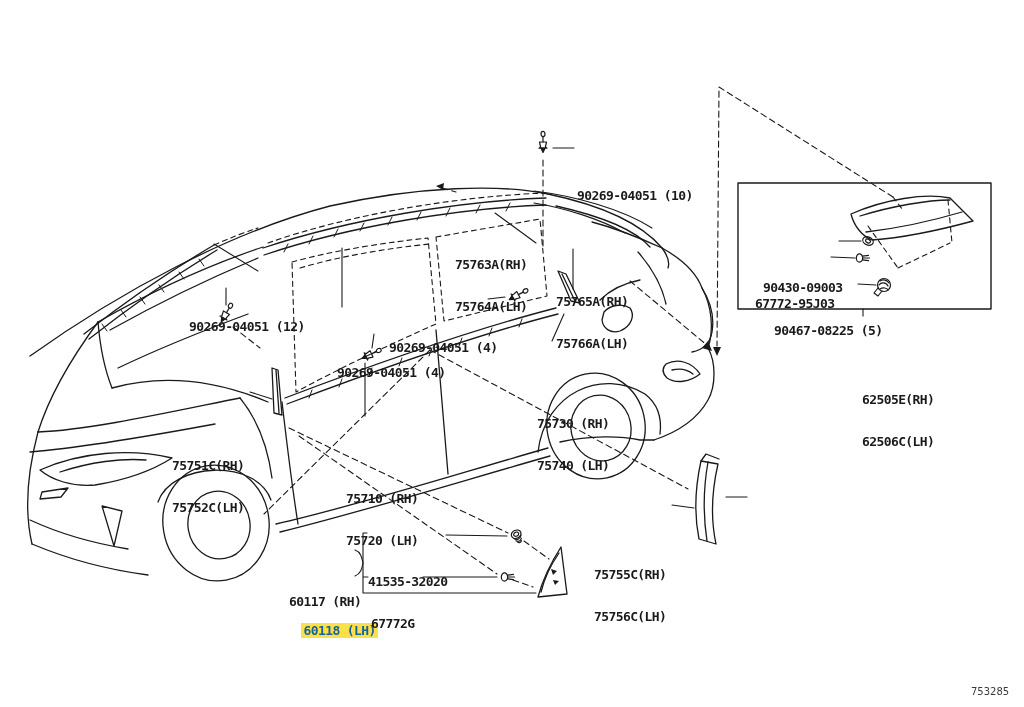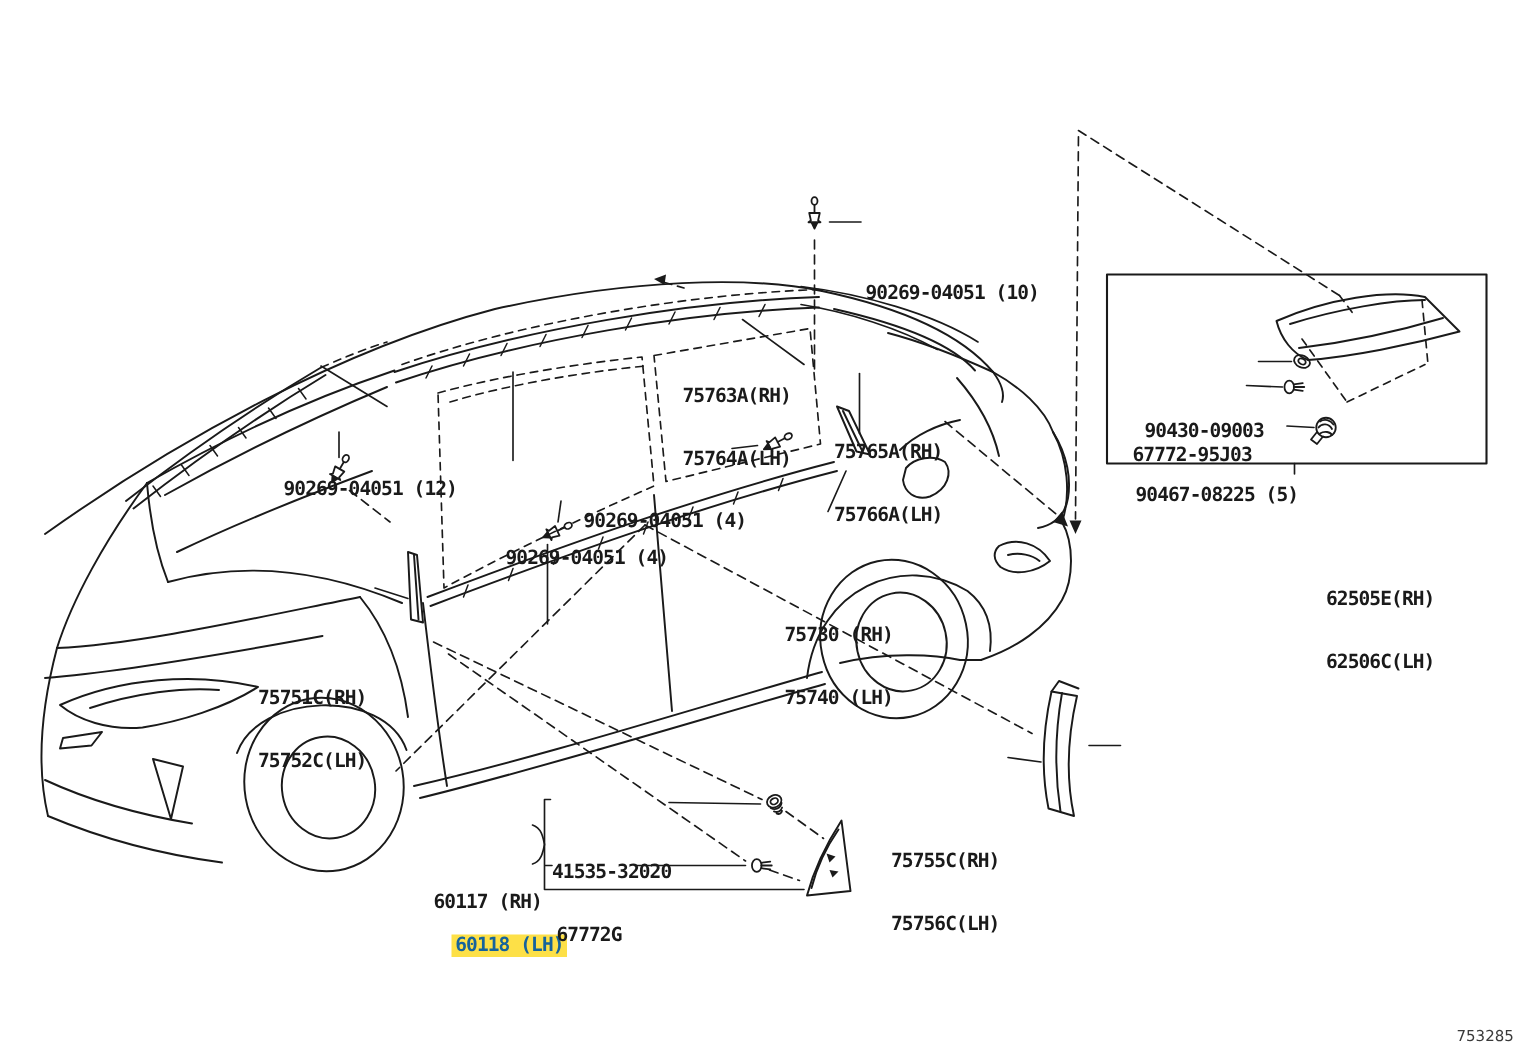--- a/index.html
+++ b/index.html
@@ -237,52 +237,56 @@
   <div>75765A(RH)</div>
   <div>75766A(LH)</div>
 </div>
 
 <div class="lbl" style="left:189px;top:272px">90269-04051 (12)</div>
 
 <div class="lbl" style="left:389px;top:293px">90269-04051 (4)</div>
 
 <div class="lbl" style="left:337px;top:318px">90269-04051 (4)</div>
 
-<div class="lbl lbl2" style="left:523px;top:341px">
+<div class="lbl lbl2" style="left:537px;top:341px">
   <div>75730 (RH)</div>
   <div>75740 (LH)</div>
 </div>
 
 <div class="lbl lbl2" style="left:172px;top:383px">
   <div>75751C(RH)</div>
   <div>75752C(LH)</div>
 </div>
 
+<div class="lbl lbl2" style="left:346px;top:416px">
+  <div>75710 (RH)</div>
+  <div>75720 (LH)</div>
+</div>
 
 <div class="lbl lbl2" style="left:594px;top:492px">
   <div>75755C(RH)</div>
   <div>75756C(LH)</div>
 </div>
 
 
 <div class="lbl" style="left:289px;top:547px">60117 (RH)</div>
 <div class="lbl" style="left:289px;top:562px">
   <span class="hl">60118 (LH)</span>
 </div>
 
 <div class="lbl" style="left:368px;top:527px">41535-32020</div>
 
 <div class="lbl" style="left:371px;top:569px">67772G</div>
 
 <div class="lbl" style="left:763px;top:233px">90430-09003</div>
 
 <div class="lbl" style="left:755px;top:249px">67772-95J03</div>
 
-<div class="lbl" style="left:757px;top:276px">90467-08225 (5)</div>
-
-<div class="lbl lbl2" style="left:884px;top:317px">
+<div class="lbl" style="left:774px;top:276px">90467-08225 (5)</div>
+
+<div class="lbl lbl2" style="left:862px;top:317px">
   <div>62505E(RH)</div>
   <div>62506C(LH)</div>
 </div>
 
 <div class="pagecode" style="left:971px;top:686px">753285</div>
 
 </div>
 
 </body></html>

